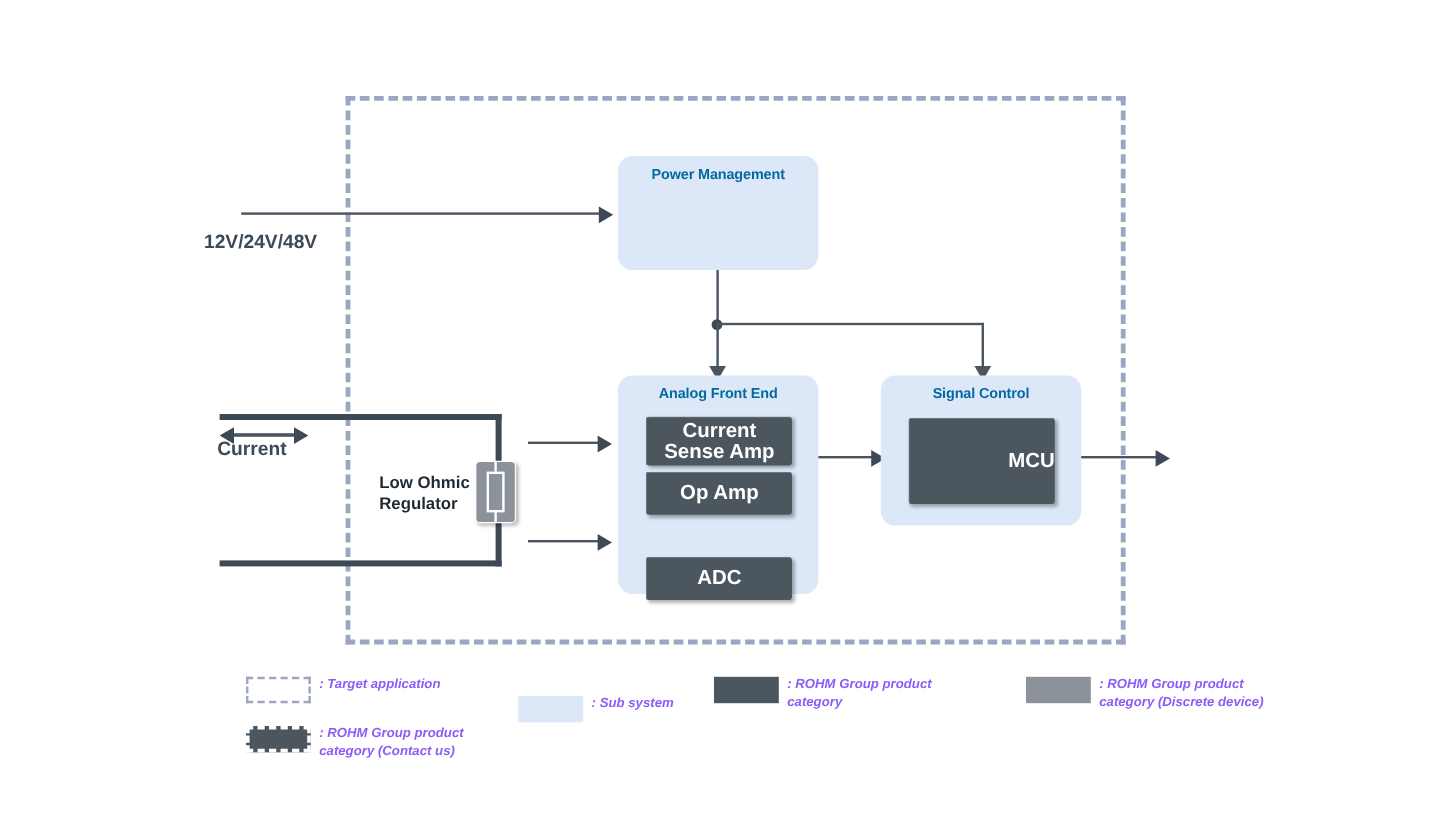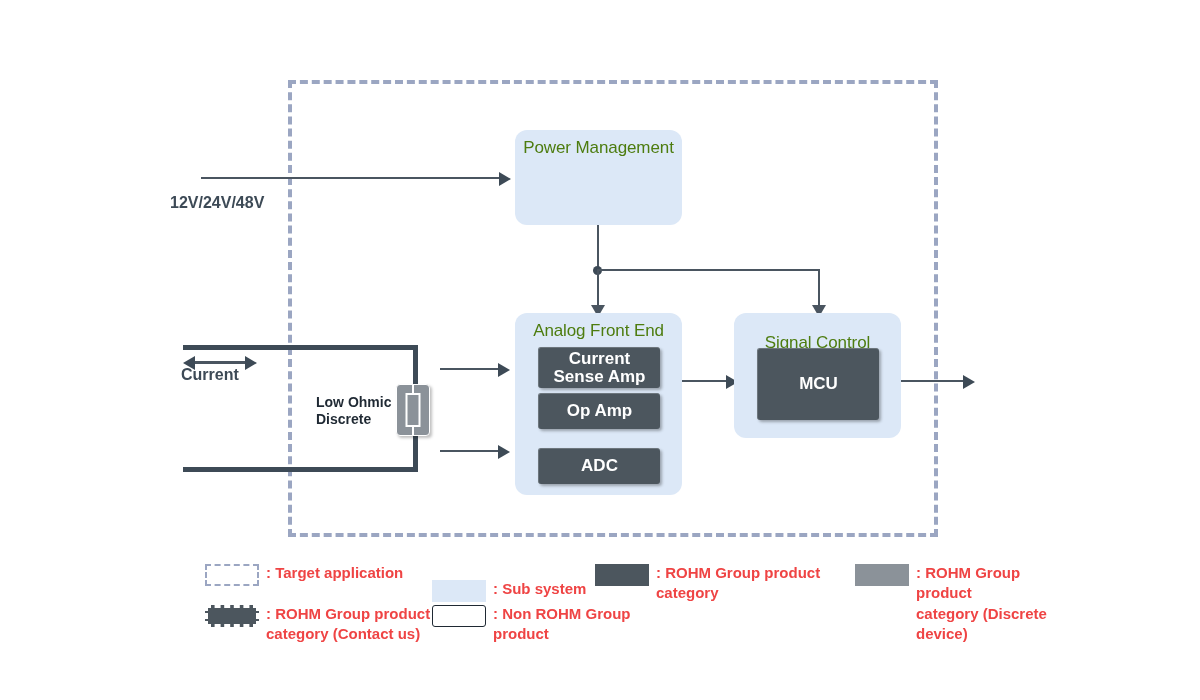--- a/index.html
+++ b/index.html
@@ -36,23 +36,23 @@
     position: absolute;
     background: #dce8f7;
     border-radius: 12px;
     box-sizing: border-box;
   }
   .subsystem-title {
     position: absolute;
     left: 0;
     right: 0;
     text-align: center;
-    color: #4d7c0f;
-    font-weight: normal;
-    font-size: 17px;
+    color: #0369a1;
+    font-weight: bold;
+    font-size: 12px;
     letter-spacing: -0.1px;
     white-space: nowrap;
   }
 
   
   .prod-block {
     position: absolute;
     background: #4c565e;
     color: #ffffff;
     font-weight: bold;
@@ -186,25 +186,26 @@
     margin-top: 1px;
   }
   .sw-target      { border: 2px dashed #9ba6c2; background: #ffffff; }
   .sw-subsystem   { background: #dce8f7; }
   .sw-rohm        { background: #4c565e; }
   .sw-discrete    { background: #8b9299; }
   .sw-contact     { background: #4c565e; border: 3px dashed #ffffff; }
   .sw-nonrohm     { background: #ffffff; border: 1.5px solid #1f2933; border-radius: 3px; }
   .legend-text {
     margin-left: 7px;
-    color: #ef4444;
-    font-weight: bold;
-    font-size: 15px;
+    color: #8b5cf6;
+    font-weight: bold;
+    font-size: 11px;
     line-height: 1.35;
     white-space: pre-line;
+    font-style: italic;
   }
 </style>
 </head>
 <body>
 
 <div id="canvas">
 
   <div class="target-boundary"></div>
 
   <div class="plain-label" style="left:170px; top:148px;margin-top:46px;">12V/24V/48V</div>
@@ -231,21 +232,21 @@
   <div class="bus-v" style="left:413px; top:345px; height:45px;"></div>
   <div class="bus-h" style="left:183px; top:467px; width:235px;"></div>
   <div class="bus-v" style="left:413px; top:430px; height:42px;"></div>
 
   <div class="wire-h" style="left:195px; top:361px; width:50px; height:3px;"></div>
   <div class="arrow-l" style="left:183px; top:356px;"></div>
   <div class="arrow-r" style="left:245px; top:356px;"></div>
   <div class="plain-label" style="left:181px; top:366px;">Current</div>
 
   <div class="label-2line" style="left:316px; top:394px; white-space:pre-line;">Low Ohmic
-Discrete</div>
+Regulator</div>
   <div class="discrete-block" style="left:396px; top:384px; width:34px; height:52px;">
     <div class="resistor-lead" style="top:0px; height:9px;"></div>
     <div class="resistor-sym"></div>
     <div class="resistor-lead" style="bottom:0px; height:9px;"></div>
   </div>
 
   <div class="wire-h" style="left:440px; top:368px; width:60px;"></div>
   <div class="arrow-r" style="left:498px; top:363px;"></div>
   <div class="wire-h" style="left:440px; top:450px; width:60px;"></div>
   <div class="arrow-r" style="left:498px; top:445px;"></div>
@@ -253,31 +254,31 @@
   <div class="subsystem" style="left:515px; top:313px; width:167px; height:182px;">
     <div class="subsystem-title" style="top:8px;">Analog Front End</div>
   </div>
   <div class="prod-block" style="left:538px; top:347px; width:122px; height:41px;">
     <span style="white-space:pre-line;">Current
 Sense Amp</span>
   </div>
   <div class="prod-block" style="left:538px; top:393px; width:122px; height:36px;text-align:center;">
     <span style="white-space:pre-line;">Op Amp</span>
   </div>
-  <div class="prod-block" style="left:538px; top:448px; width:122px; height:36px;">
+  <div class="prod-block" style="left:538px; top:464px; width:122px; height:36px;">
     <span style="white-space:pre-line;">ADC</span>
   </div>
 
   <div class="wire-h" style="left:682px; top:380px; width:46px;"></div>
   <div class="arrow-r" style="left:726px; top:375px;"></div>
 
   <div class="subsystem" style="left:734px; top:313px; width:167px; height:125px;">
-    <div class="subsystem-title" style="top:20px;text-align:center;">Signal Control</div>
-  </div>
-  <div class="prod-block" style="left:757px; top:348px; width:122px; height:72px;">
+    <div class="subsystem-title" style="top:8px;text-align:center;">Signal Control</div>
+  </div>
+  <div class="prod-block" style="left:757px; top:348px; width:122px; height:72px;justify-content:flex-end;">
     <span style="white-space:pre-line;">MCU</span>
   </div>
 
   <div class="wire-h" style="left:901px; top:380px; width:64px;"></div>
   <div class="arrow-r" style="left:963px; top:375px;"></div>
 
   <div class="legend">
 
     <div class="legend-item" style="left:0px; top:0px;">
       <div class="swatch sw-target"></div>
@@ -300,21 +301,16 @@
       <div class="legend-text">: ROHM Group product
   category (Discrete device)</div>
     </div>
 
     <div class="legend-item" style="left:0px; top:41px;">
       <div class="swatch sw-contact"></div>
       <div class="legend-text">: ROHM Group product
   category (Contact us)</div>
     </div>
 
-    <div class="legend-item" style="left:227px; top:41px;">
-      <div class="swatch sw-nonrohm"></div>
-      <div class="legend-text">: Non ROHM Group
-  product</div>
-    </div>
 
   </div>
 
 </div>
 
 </body></html>

